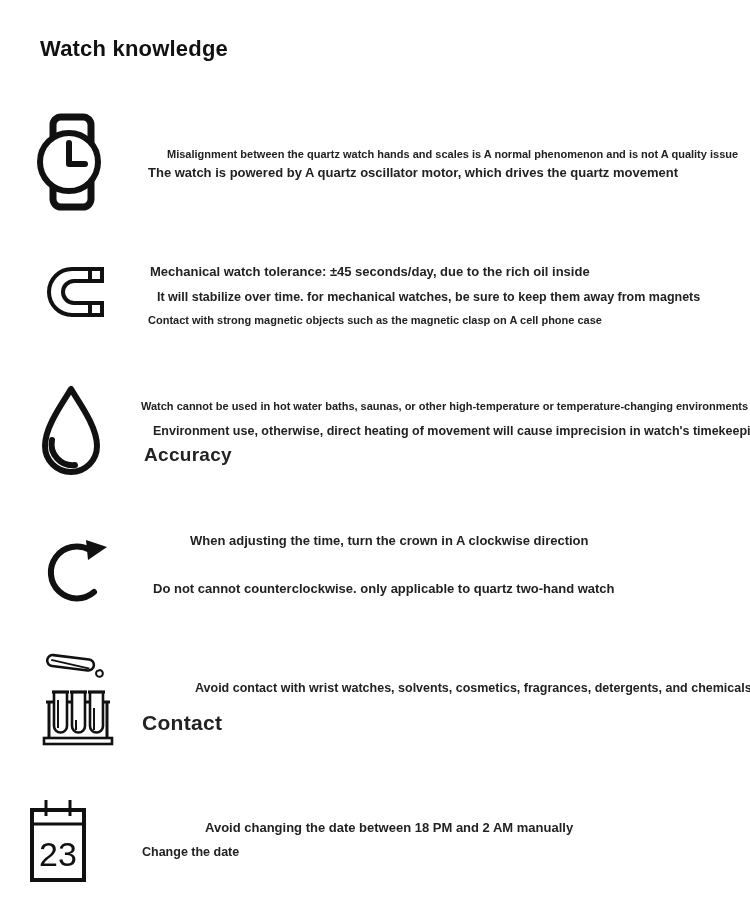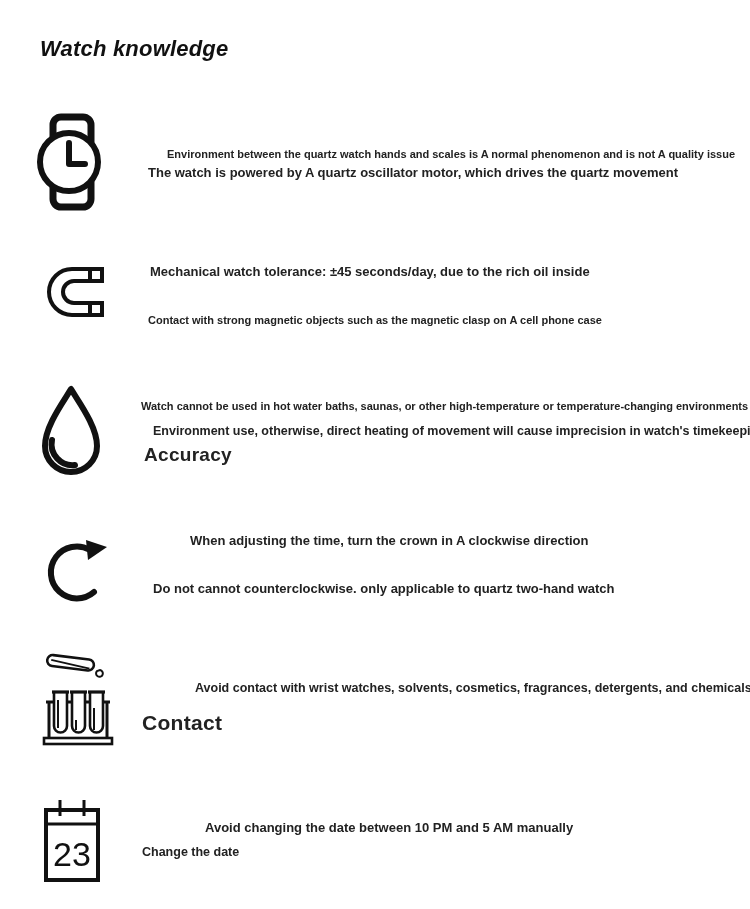--- a/index.html
+++ b/index.html
@@ -4,21 +4,21 @@
 <style>
   html,body{margin:0;padding:0;}
   body{
     width:750px;height:909px;background:#ffffff;
     font-family:"Liberation Sans", sans-serif;
     position:relative;overflow:hidden;
   }
   .page{position:absolute;inset:0;background:#fff;}
   .title{
     position:absolute;left:40px;top:36px;
-    font-size:22px;font-weight:700;color:#111;letter-spacing:0.2px;font-style:italic;
+    font-size:22px;font-weight:700;color:#111;letter-spacing:0.2px;
   }
   .icon{position:absolute;}
   .icon svg{display:block;width:100%;height:100%;}
   .line{
     position:absolute;white-space:nowrap;font-weight:700;color:#222;
   }
   .t-small {font-size:11px;}
   .t-med   {font-size:12.5px;}
   .t-large {font-size:13px;}
   .t-xl    {font-size:19px;letter-spacing:0.3px;text-align:right;}
@@ -31,31 +31,32 @@
 
   <div class="title">Watch knowledge</div>
 
   <div class="icon" style="left:36px;top:112px;width:70px;height:100px;">
     <svg viewBox="0 0 70 100">
       <rect class="stroke" x="17" y="5" width="38" height="90" rx="8" stroke-width="7"></rect>
       <circle cx="33" cy="50" r="29" fill="#fff" stroke="#111" stroke-width="6"></circle>
       <path class="stroke" d="M33 31 V52 H49" stroke-width="6" stroke-linecap="round" stroke-linejoin="round"></path>
     </svg>
   </div>
-  <div class="line t-small" style="left:167px;top:148px;">Environment between the quartz watch hands and scales is A normal phenomenon and is not A quality issue</div>
+  <div class="line t-small" style="left:167px;top:148px;">Misalignment between the quartz watch hands and scales is A normal phenomenon and is not A quality issue</div>
   <div class="line t-large" style="left:148px;top:165px;">The watch is powered by A quartz oscillator motor, which drives the quartz movement</div>
 
   <div class="icon" style="left:42px;top:263px;width:64px;height:58px;">
     <svg viewBox="0 0 64 58">
       <path d="M60 6 H30 A23 23 0 0 0 30 52 H60 V40 H32 A11 11 0 0 1 32 18 H60 Z" fill="#fff" stroke="#111" stroke-width="4"></path>
       <line x1="48" y1="6" x2="48" y2="18" stroke="#111" stroke-width="4"></line>
       <line x1="48" y1="40" x2="48" y2="52" stroke="#111" stroke-width="4"></line>
     </svg>
   </div>
   <div class="line t-large" style="left:150px;top:264px;">Mechanical watch tolerance: ±45 seconds/day, due to the rich oil inside</div>
+  <div class="line t-med" style="left:157px;top:290px;">It will stabilize over time. for mechanical watches, be sure to keep them away from magnets</div>
   <div class="line t-small" style="left:148px;top:314px;">Contact with strong magnetic objects such as the magnetic clasp on A cell phone case</div>
 
   <div class="icon" style="left:38px;top:384px;width:66px;height:96px;">
     <svg viewBox="0 0 66 96">
       <path class="stroke" d="M33 5 C 26 17 7 42 7 62 a26 26 0 0 0 52 0 C 59 42 40 17 33 5 Z" stroke-width="6" stroke-linejoin="round"></path>
       <path class="stroke" d="M14 56 a21 21 0 0 0 23 25" stroke-width="6" stroke-linecap="round"></path>
     </svg>
   </div>
   <div class="line t-small" style="left:141px;top:400px;">Watch cannot be used in hot water baths, saunas, or other high-temperature or temperature-changing environments</div>
   <div class="line t-med" style="left:153px;top:424px;">Environment use, otherwise, direct heating of movement will cause imprecision in watch's timekeeping</div>
@@ -92,25 +93,25 @@
       <path d="M50 44 v34 a6.5 6.5 0 0 0 13 0 V44" fill="#fff" stroke="#111" stroke-width="2.6"></path>
       <line x1="48" y1="44" x2="65" y2="44" stroke="#111" stroke-width="3.2"></line>
       <line x1="54" y1="60" x2="54" y2="82" stroke="#111" stroke-width="2"></line>
 
       <rect x="4" y="90" width="68" height="6" fill="#fff" stroke="#111" stroke-width="2.6"></rect>
     </svg>
   </div>
   <div class="line t-med" style="left:155px;top:681px;margin-left:40px;">Avoid contact with wrist watches, solvents, cosmetics, fragrances, detergents, and chemicals</div>
   <div class="line t-xl" style="left:142px;top:699px;font-size:21px;margin-top:12px;">Contact</div>
 
-  <div class="icon" style="left:42px;top:796px;width:60px;height:88px;">
+  <div class="icon" style="left:28px;top:796px;width:60px;height:88px;">
     <svg viewBox="0 0 60 88">
       <rect x="4" y="14" width="52" height="70" fill="#fff" stroke="#111" stroke-width="4"></rect>
       <line x1="4" y1="28" x2="56" y2="28" stroke="#111" stroke-width="3"></line>
       <line x1="18" y1="4" x2="18" y2="20" stroke="#111" stroke-width="3"></line>
       <line x1="42" y1="4" x2="42" y2="20" stroke="#111" stroke-width="3"></line>
       <text x="30" y="70" font-size="34" text-anchor="middle" fill="#111" font-family="Liberation Sans, sans-serif">23</text>
     </svg>
   </div>
-  <div class="line t-large" style="left:205px;top:820px;">Avoid changing the date between 10 PM and 5 AM manually</div>
+  <div class="line t-large" style="left:205px;top:820px;">Avoid changing the date between 18 PM and 2 AM manually</div>
   <div class="line t-med" style="left:142px;top:845px;text-align:right;">Change the date</div>
 
 </div>
 
 </body></html>

